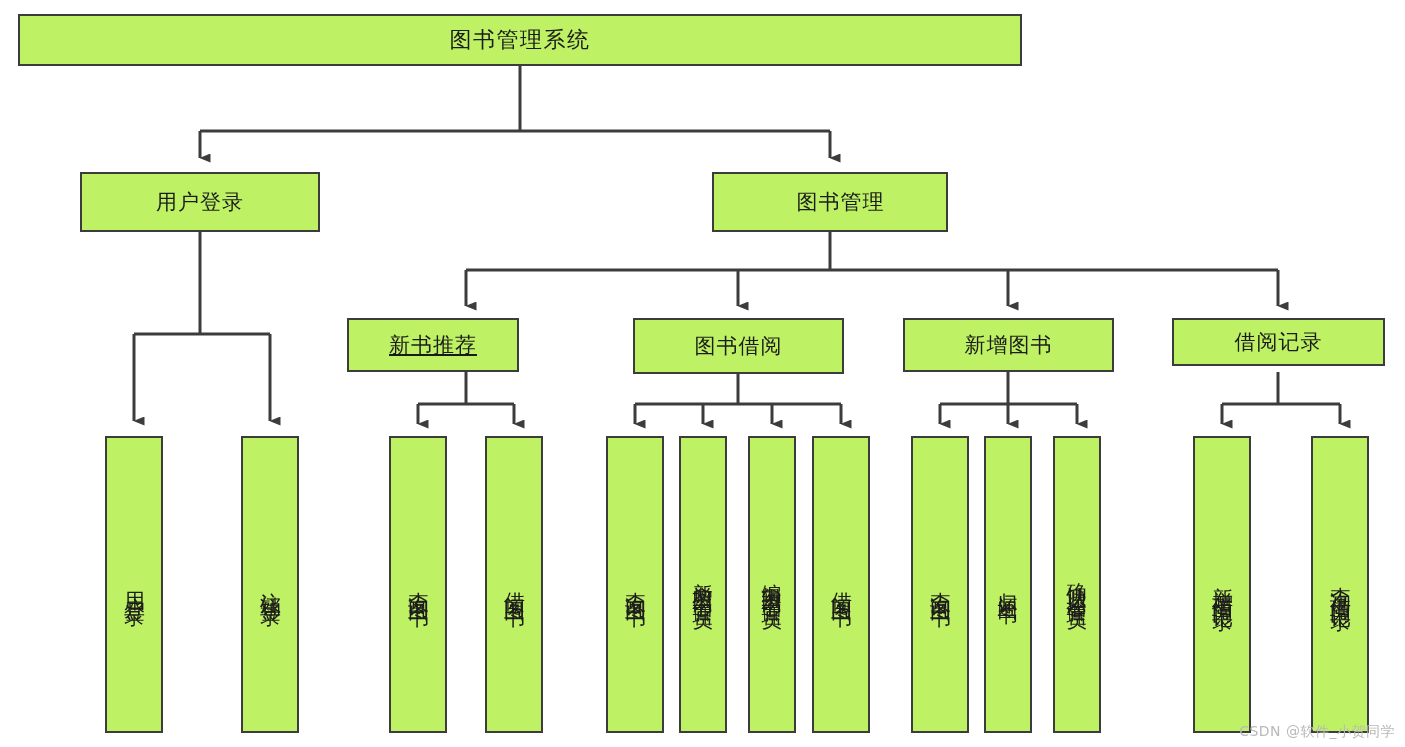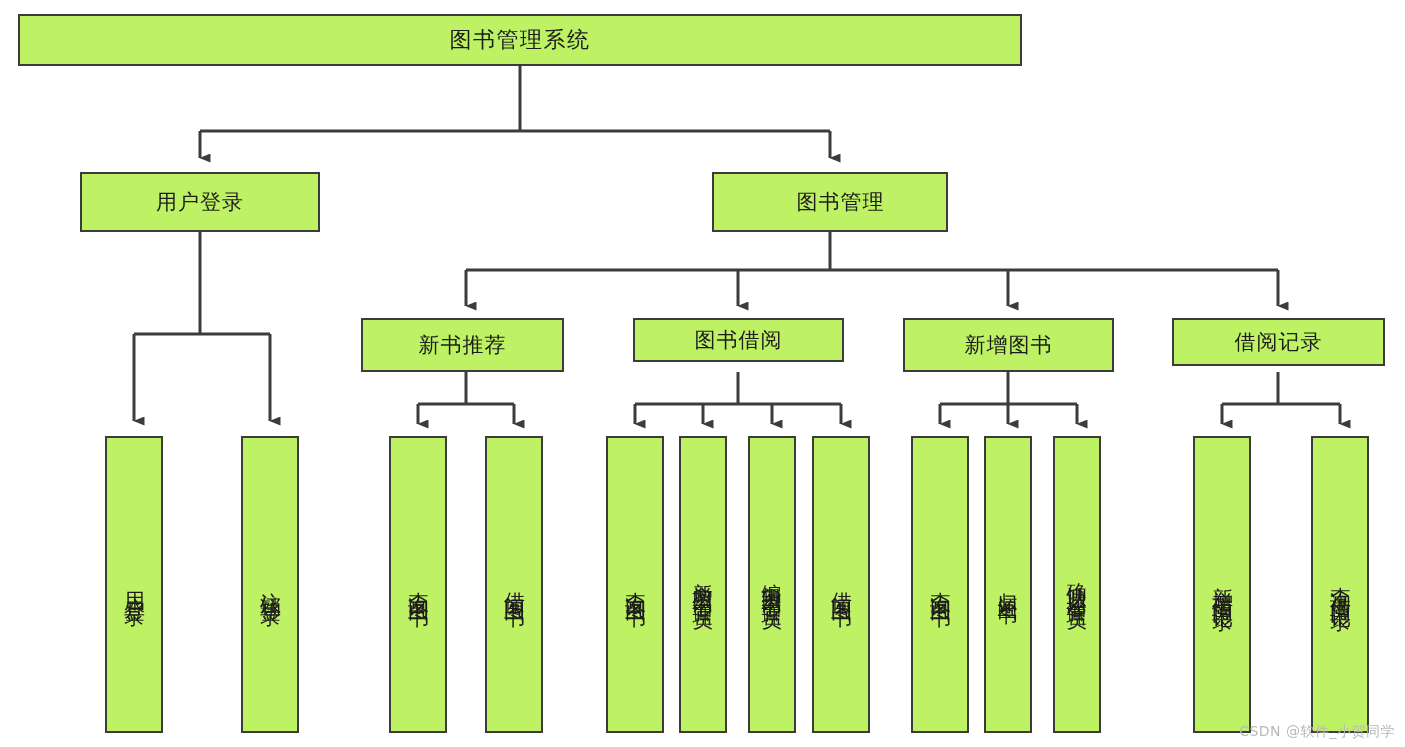--- a/index.html
+++ b/index.html
@@ -118,25 +118,25 @@
   </div>
 
   <div class="node h-node" style="left:80px;top:172px;width:240px;height:60px;">
     <span class="lbl">用户登录</span>
   </div>
 
   <div class="node h-node" style="left:712px;top:172px;width:236px;height:60px;padding-left:21px;">
     <span class="lbl">图书管理</span>
   </div>
 
-  <div class="node h-node" style="left:361px;top:318px;width:203px;height:54px;">
+  <div class="node h-node" style="left:347px;top:318px;width:172px;height:54px;text-decoration:underline;">
     <span class="lbl">新书推荐</span>
   </div>
 
-  <div class="node h-node" style="left:633px;top:318px;width:211px;height:44px;">
+  <div class="node h-node" style="left:633px;top:318px;width:211px;height:56px;">
     <span class="lbl">图书借阅</span>
   </div>
 
   <div class="node h-node" style="left:903px;top:318px;width:211px;height:54px;">
     <span class="lbl">新增图书</span>
   </div>
 
   <div class="node h-node" style="left:1172px;top:318px;width:213px;height:48px;">
     <span class="lbl">借阅记录</span>
   </div>

